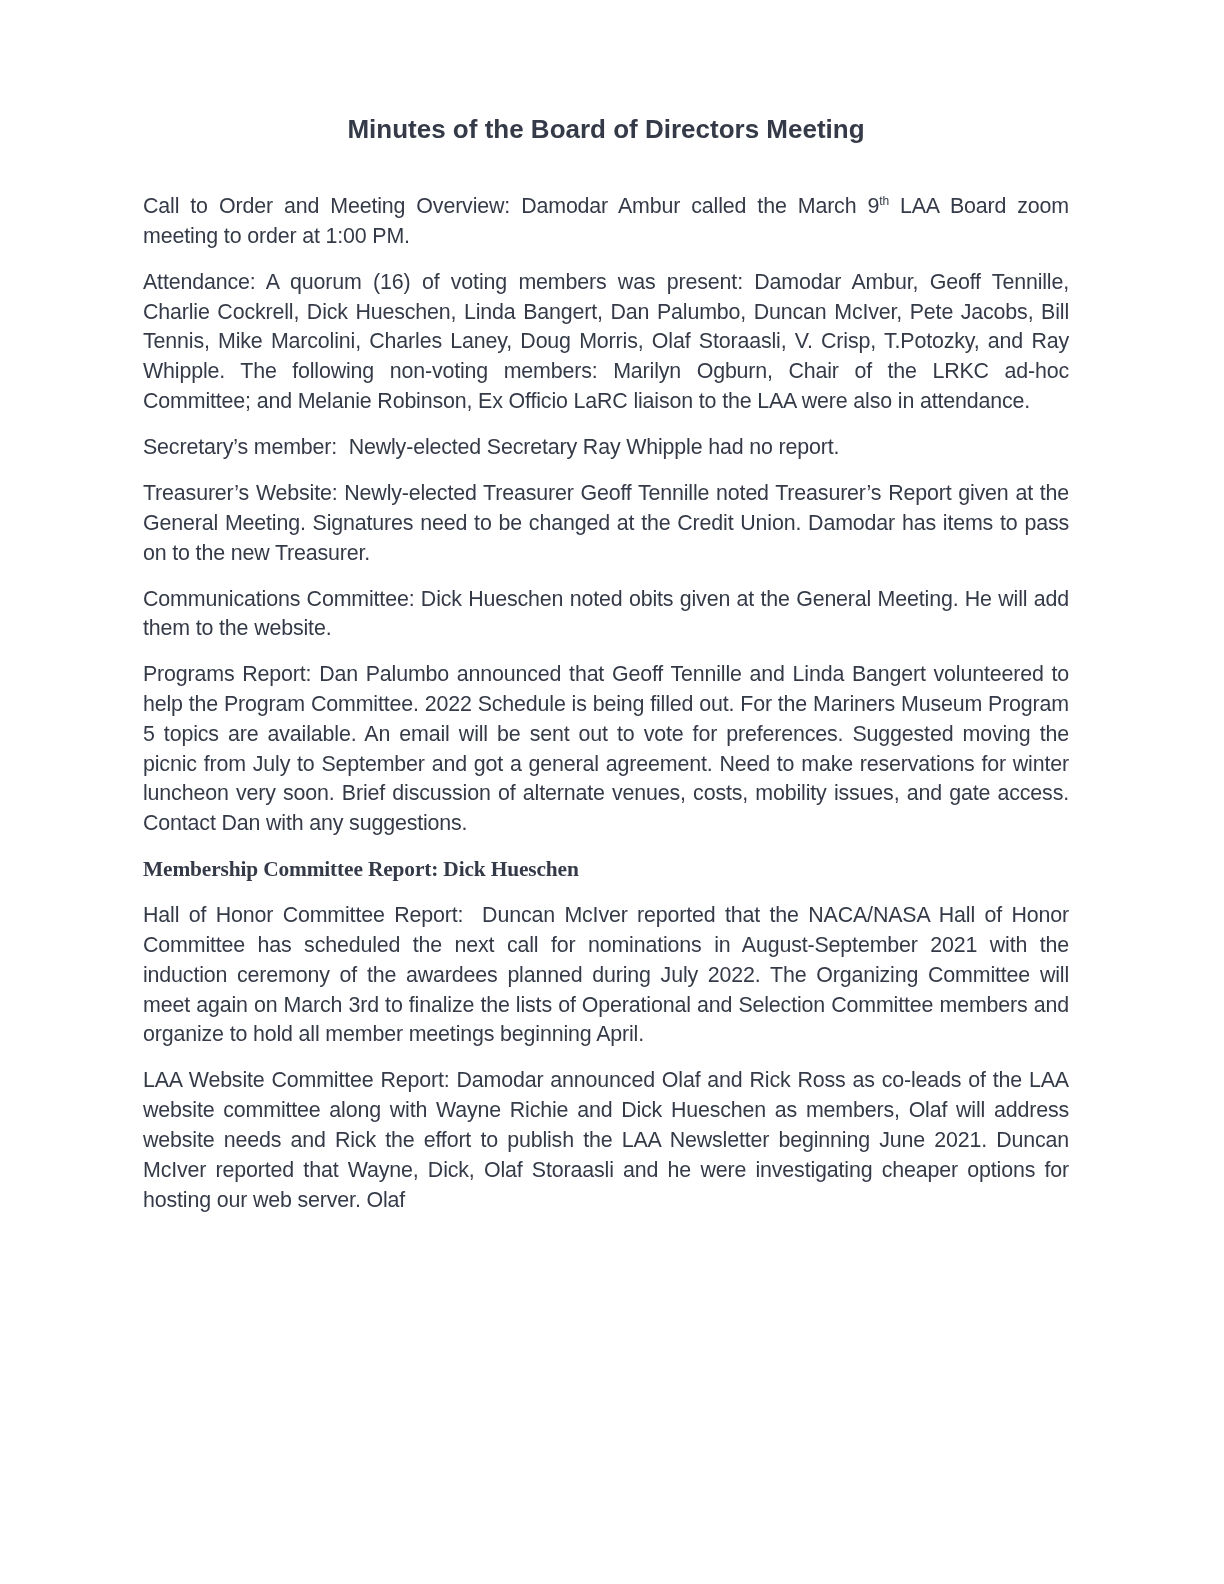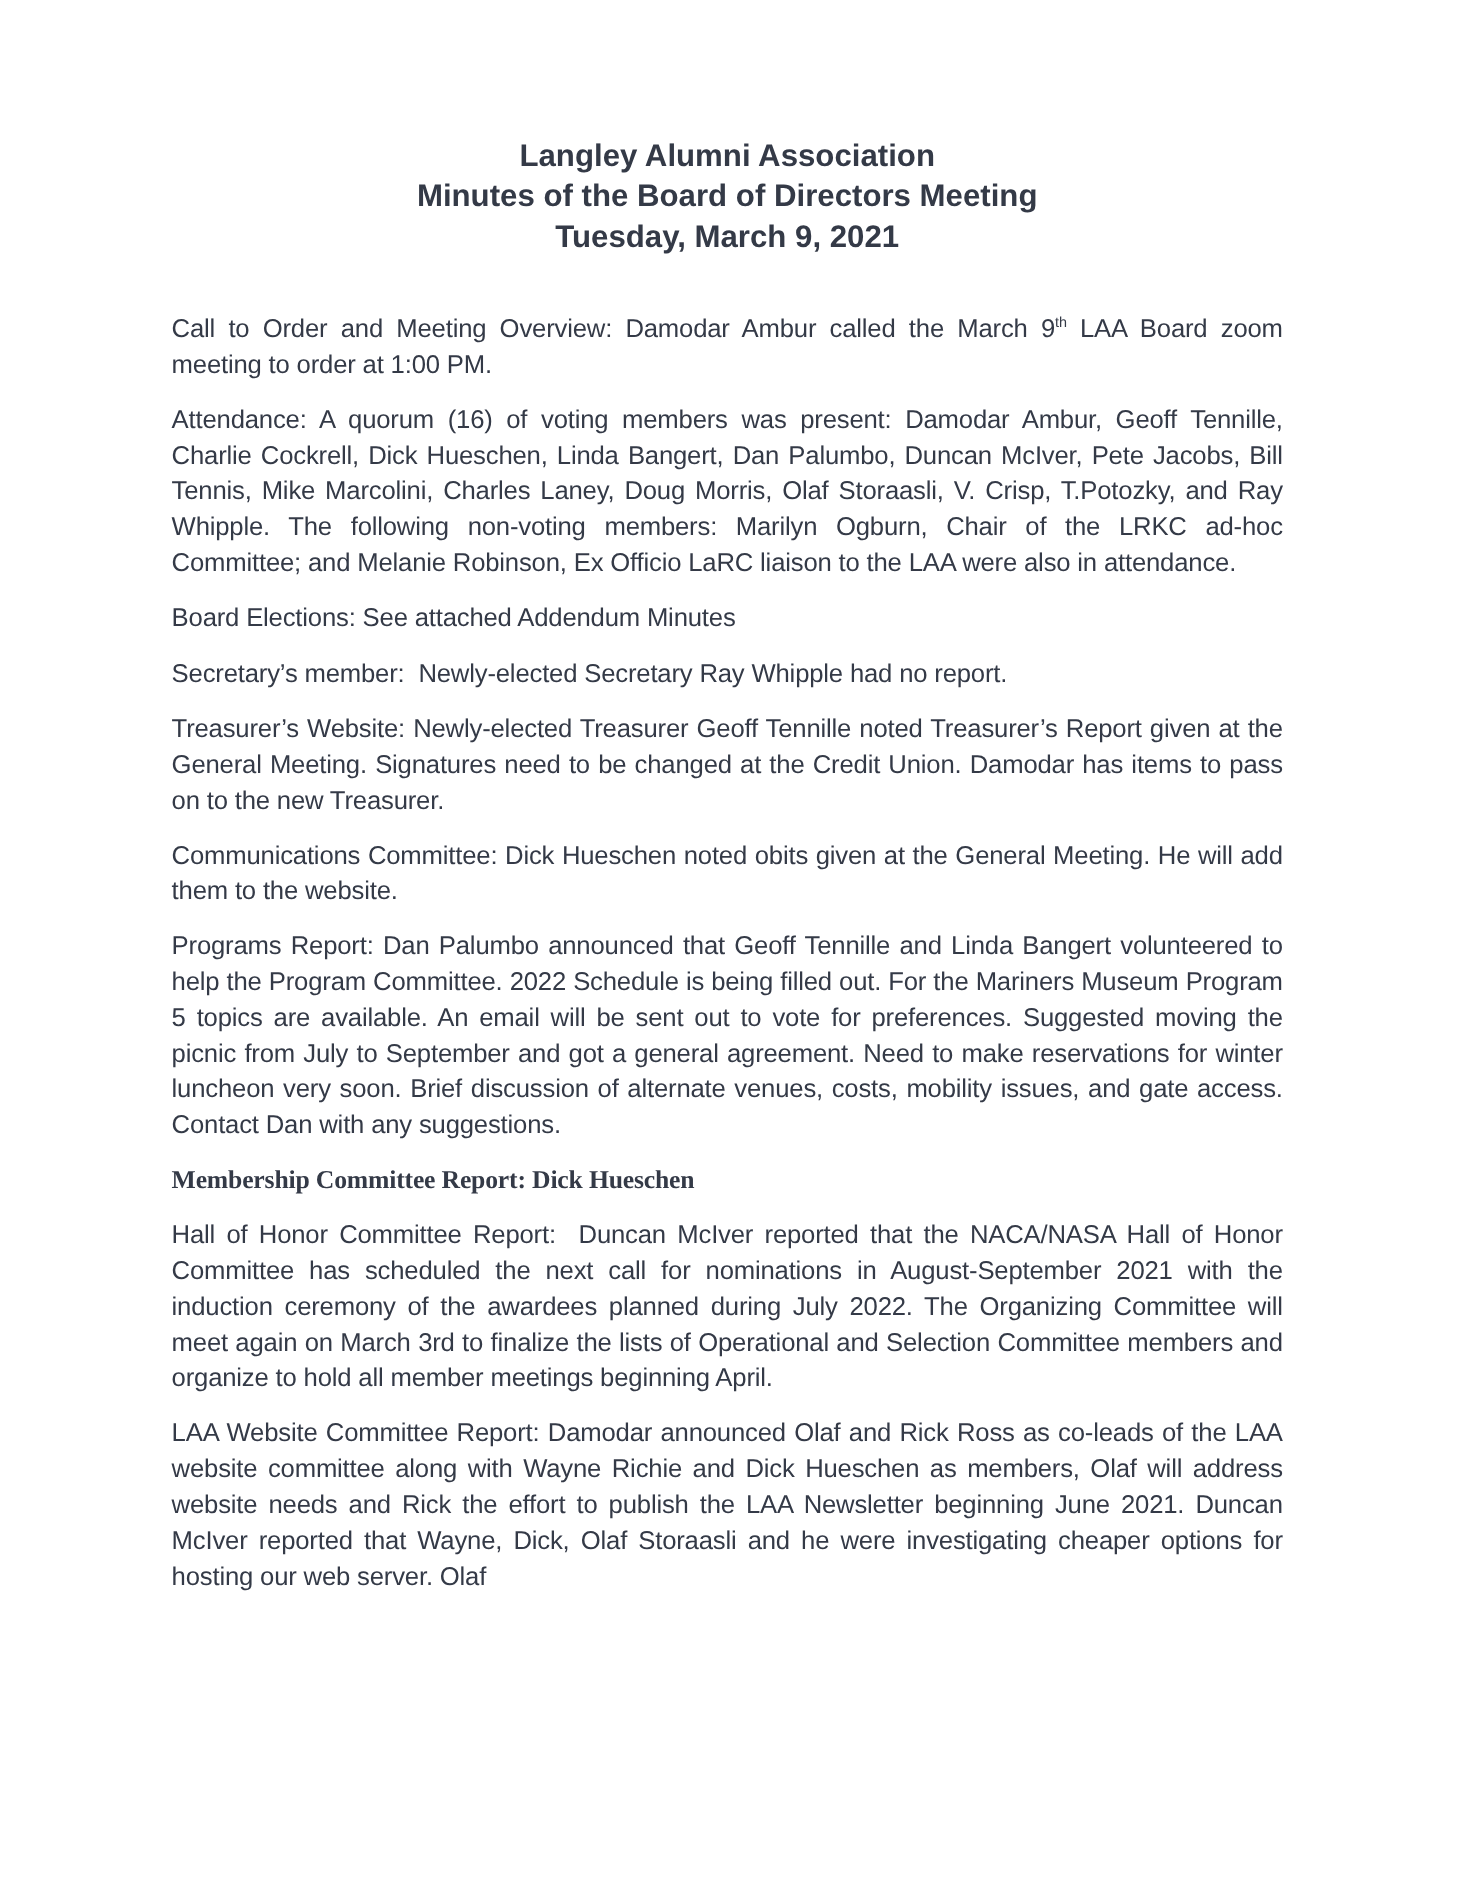--- a/index.html
+++ b/index.html
@@ -51,30 +51,27 @@
       vertical-align: super;
       line-height: 0;
     }
   </style>
 </head>
 <body>
 
 <div class="page">
 
   <div class="title-block">
-    <span class="title-line">Langley Alumni Association</span>
     <span class="title-line">Minutes of the Board of Directors Meeting</span>
-    <span class="title-line">Tuesday, March 9, 2021</span>
   </div>
 
   <p class="para"><span class="label">Call to Order and Meeting Overview:</span><span> Damodar Ambur called the March 9</span><sup>th</sup><span> LAA Board zoom meeting to order at 1:00 PM.</span></p>
 
   <p class="para"><span class="label">Attendance:</span><span> A quorum (16) of voting members was present: Damodar Ambur, Geoff Tennille, Charlie Cockrell, Dick Hueschen, Linda Bangert, Dan Palumbo, Duncan McIver, Pete Jacobs, Bill Tennis, Mike Marcolini, Charles Laney, Doug Morris, Olaf Storaasli, V. Crisp, T.Potozky, and Ray Whipple. The following non-voting members: Marilyn Ogburn, Chair of the LRKC ad-hoc Committee; and Melanie Robinson, Ex Officio LaRC liaison to the LAA were also in attendance.</span></p>
 
-  <p class="para"><span class="label">Board Elections</span><span>: See attached Addendum Minutes</span></p>
 
   <p class="para"><span class="label">Secretary’s member:</span><span style="white-space: pre-wrap;">  Newly-elected Secretary Ray Whipple had no report.</span></p>
 
   <p class="para"><span class="label">Treasurer’s Website:</span><span> Newly-elected Treasurer Geoff Tennille noted Treasurer’s Report given at the General Meeting.   Signatures need to be changed at the Credit Union. Damodar has items to pass on to the new Treasurer.</span></p>
 
   <p class="para"><span class="label">Communications Committee</span><span>: Dick Hueschen noted obits given at the General Meeting. He will add them to the website.</span></p>
 
   <p class="para"><span class="label">Programs Report:</span><span> Dan Palumbo announced that Geoff Tennille and Linda Bangert volunteered to help the Program Committee. 2022 Schedule is being filled out. For the Mariners Museum Program 5 topics are available. An email will be sent out to vote for preferences.   Suggested moving the picnic from July to September and got a general agreement. Need to make reservations for winter luncheon very soon. Brief discussion of alternate venues, costs, mobility issues, and gate access. Contact Dan with any suggestions.</span></p>
 
   <p class="para heading-only"><span>Membership Committee Report: Dick Hueschen</span></p>

